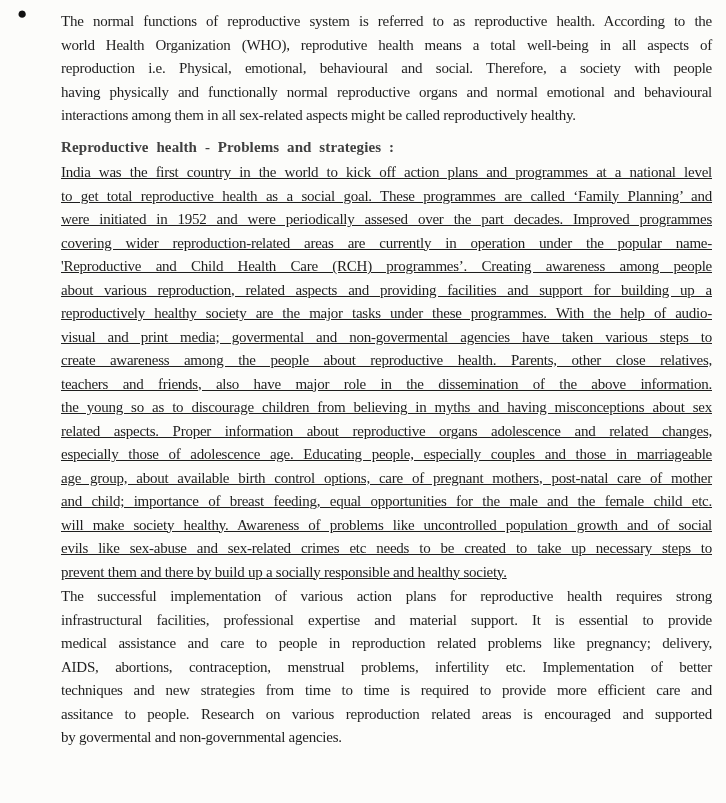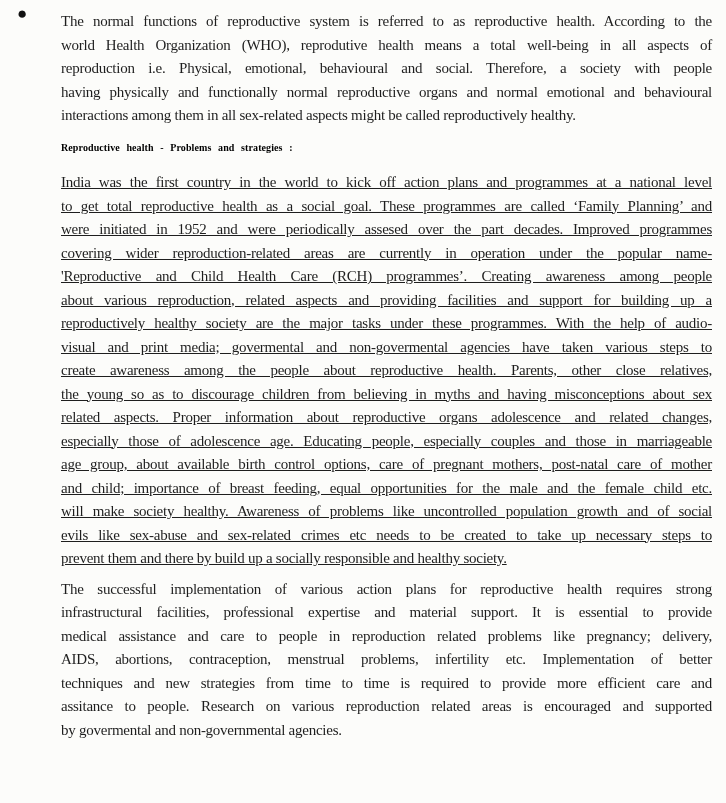--- a/index.html
+++ b/index.html
@@ -38,30 +38,30 @@
     margin: 0;
   }
   .para .tline {
     text-align: justify;
     text-align-last: justify;
   }
   .para .tline:last-child {
     text-align-last: left;
   }
   .heading {
-    font-size: 10px;
+    font-size: 15px;
     font-weight: bold;
     letter-spacing: 0.1px;
     word-spacing: 4px;
     line-height: 23.5px;
-    margin: 8px 0 12px 0;
-    color: #000000;
+    margin: 8px 0 2px 0;
+    color: #404040;
   }
   .para.p2 { margin-top: 0; text-decoration: underline; }
-  .para.p3 { margin-top: 7px; }
+  .para.p3 { margin-top: 1px; }
 </style>
 </head>
 <body>
 
 <div class="page">
   <span class="bullet">●</span>
 
   <div class="text-col">
     <div class="para p1">
         <div class="tline">The normal functions of reproductive system is referred to as reproductive health. According to the</div>
@@ -76,20 +76,21 @@
     <div class="para p2">
         <div class="tline">India was the first country in the world to kick off action plans and programmes at a national level</div>
         <div class="tline">to get total reproductive health as a social goal. These programmes are called ‘Family Planning’ and</div>
         <div class="tline">were initiated in 1952 and were periodically assesed over the part decades. Improved programmes</div>
         <div class="tline">covering wider reproduction-related areas are currently in operation under the popular name-</div>
         <div class="tline">'Reproductive and Child Health Care (RCH) programmes’. Creating awareness among people</div>
         <div class="tline">about various reproduction, related aspects and providing facilities and support for building up a</div>
         <div class="tline">reproductively healthy society are the major tasks under these programmes. With the help of audio-</div>
         <div class="tline">visual and print media; govermental and non-govermental agencies have taken various steps to</div>
         <div class="tline">create awareness among the people about reproductive health. Parents, other close relatives,</div>
+        <div class="tline">teachers and friends, also have major role in the dissemination of the above information.</div>
         <div class="tline">the young so as to discourage children from believing in myths and having misconceptions about sex</div>
         <div class="tline">related aspects. Proper information about reproductive organs adolescence and related changes,</div>
         <div class="tline">especially those of adolescence age. Educating people, especially couples and those in marriageable</div>
         <div class="tline">age group, about available birth control options, care of pregnant mothers, post-natal care of mother</div>
         <div class="tline">and child; importance of breast feeding, equal opportunities for the male and the female child etc.</div>
         <div class="tline">will make society healthy. Awareness of problems like uncontrolled population growth and of social</div>
         <div class="tline">evils like sex-abuse and sex-related crimes etc needs to be created to take up necessary steps to</div>
         <div class="tline">prevent them and there by build up a socially responsible and healthy society.</div>
       </div>
 

